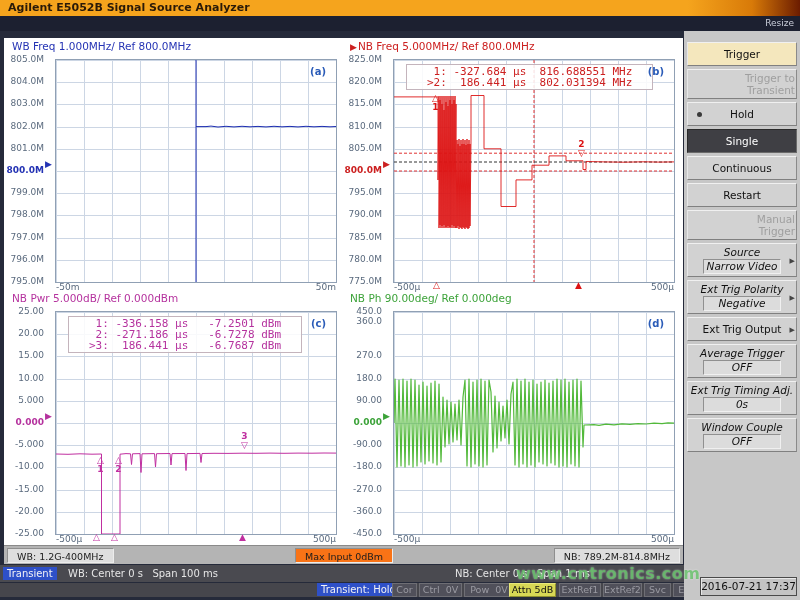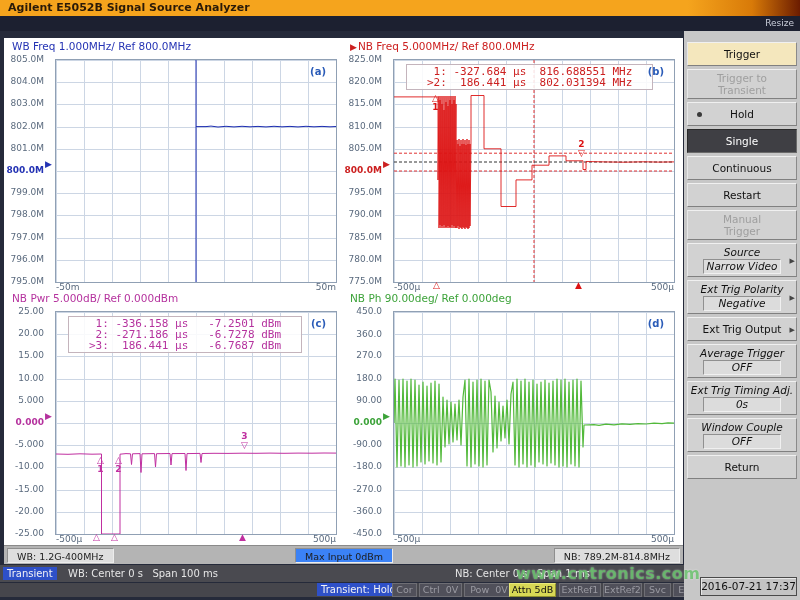--- a/index.html
+++ b/index.html
@@ -73,41 +73,41 @@
   #panel-b path.trace { stroke:#dc1414; stroke-width:0.9; }
   #panel-c path.trace { stroke:#c02fa0; }
   #panel-d path.trace { stroke:#52b93a; stroke-width:1.2; }
   path.auxr { fill:none; stroke:#e03030; stroke-width:1; stroke-dasharray:3 2; }
   path.auxk { fill:none; stroke:#333333; stroke-width:1; stroke-dasharray:3 2; }
 
   
   #row1 { position:absolute; left:4px; top:545px; width:679px; height:19px; background:#b4b4b4; border-top:1px solid #8a8a8a; }
   .r1box { position:absolute; top:2px; height:15px; font-size:9.5px; color:#1c1c1c; line-height:15px;
     padding:0 9px; background:#dedede; border:1px solid; border-color:#8f8f8f #ececec #ececec #8f8f8f; white-space:pre; }
-  .r1box.mid { background:#3b82f6; }
+  .r1box.mid { background:#f97316; }
 
   #row2 { position:absolute; left:0; top:565px; width:684px; height:17px; background:#4a4a50; }
   #row3 { position:absolute; left:0; top:583px; width:699px; height:14px; background:#46464c; }
   .badge { position:absolute; background:#2e50c8; color:#f2f2f6; font-size:10px; line-height:13px; padding:0 4px; white-space:pre; }
   .r2text { position:absolute; color:#e6e6e6; font-size:10px; line-height:17px; white-space:pre; }
   .ind { position:absolute; top:0; height:14px; background:#50505a; border:1px solid #6e6e74;
     color:#9a9aa2; font-size:9.5px; line-height:12px; text-align:center; white-space:pre; }
   .ind.on-yellow { background:#d8d855; border-color:#e8e87a #909030 #909030 #e8e87a; color:#101010; }
 
   
   #sidebar { position:absolute; left:684px; top:31px; width:116px; height:569px; background:#c7c7c7; padding:11px 0 0 0; }
   .skey { position:relative; margin:0 3px 3px 3px; background:#d2d2d2; color:#111;
     border:1px solid; border-color:#f0f0f0 #8a8a8a #808080 #e8e8e8;
     display:flex; flex-direction:column; align-items:center; justify-content:center;
     font-size:10.5px; line-height:12px; text-align:center; min-height:24px; padding:2px 1px; }
   .skey.two { min-height:28px; }
   .skey.hasval { min-height:30px;font-style:italic; }
   .skey.ktitle { background:#f4e7bd; min-height:24px; }
   .skey.active { background:#3f3f44; color:#ffffff; border-color:#2a2a2a #6a6a6a #6a6a6a #2a2a2a; }
-  .skey.disabled { color:#9f9f9f; }
+  .skey.disabled { color:#9f9f9f;align-items:flex-end; }
   .skey .vbox { margin-top:1px; min-width:78px; background:#dcdcdc; border:1px solid; border-color:#909090 #f0f0f0 #f0f0f0 #909090;
     font-size:10.5px; line-height:13px; padding:0 3px; }
   .skey .sarrow { position:absolute; right:1px; top:50%; margin-top:-5px; font-size:7px; color:#444; }
   .skey .dot { position:absolute; left:9px; top:50%; margin-top:-2.5px; width:5px; height:5px; border-radius:50%; background:#3a3a3a; }
 
   #datetime { position:absolute; left:700px; top:577px; width:97px; height:19px; background:#c4c4c4;
     border:1px solid #4a4a4a; box-shadow:inset 1px 1px 0 #e8e8e8; color:#101010; font-size:10.5px;
     line-height:17px; text-align:center; white-space:pre; }
 
   #watermark { position:absolute; left:516px; top:564px; font-size:16px; font-weight:bold; letter-spacing:.5px;
@@ -233,21 +233,21 @@
     <span class="axtri fmag" style="left:38px">△</span>
     <span class="axtri fmag" style="left:56px">△</span>
     <span class="axtri fmag" style="left:184px">▲</span>
   </div>
 </div>
 
 <div class="panel" id="panel-d">
   <div class="ptitle">NB Ph 90.00deg/ Ref 0.000deg</div>
   <div class="ylabels">
     <span class="yl" style="top:-5px">450.0</span>
-    <span class="yl" style="top:18px">360.0</span>
+    <span class="yl" style="top:5px">360.0</span>
     <span class="yl" style="top:39.4px">270.0</span>
     <span class="yl" style="top:61.6px">180.0</span>
     <span class="yl" style="top:83.8px">90.00</span>
     <span class="yl ref" style="top:106px">0.000</span>
     <span class="yl" style="top:128.2px">-90.00</span>
     <span class="yl" style="top:150.4px">-180.0</span>
     <span class="yl" style="top:172.6px">-270.0</span>
     <span class="yl" style="top:194.8px">-360.0</span>
     <span class="yl" style="top:217px">-450.0</span>
     <span class="refarrow">▶</span>
@@ -332,19 +332,16 @@
     <span class="vbox">OFF</span>
   </div>
   <div class="skey hasval">
     <span>Ext Trig Timing Adj.</span>
     <span class="vbox">0s</span>
   </div>
   <div class="skey hasval">
     <span>Window Couple</span>
     <span class="vbox">OFF</span>
   </div>
-  <div class="skey">
-    <span>Return</span>
-  </div>
 </div>
 
 <div id="datetime">2016-07-21 17:37</div>
 <div id="watermark">www.cntronics.com</div>
 
 </body></html>

